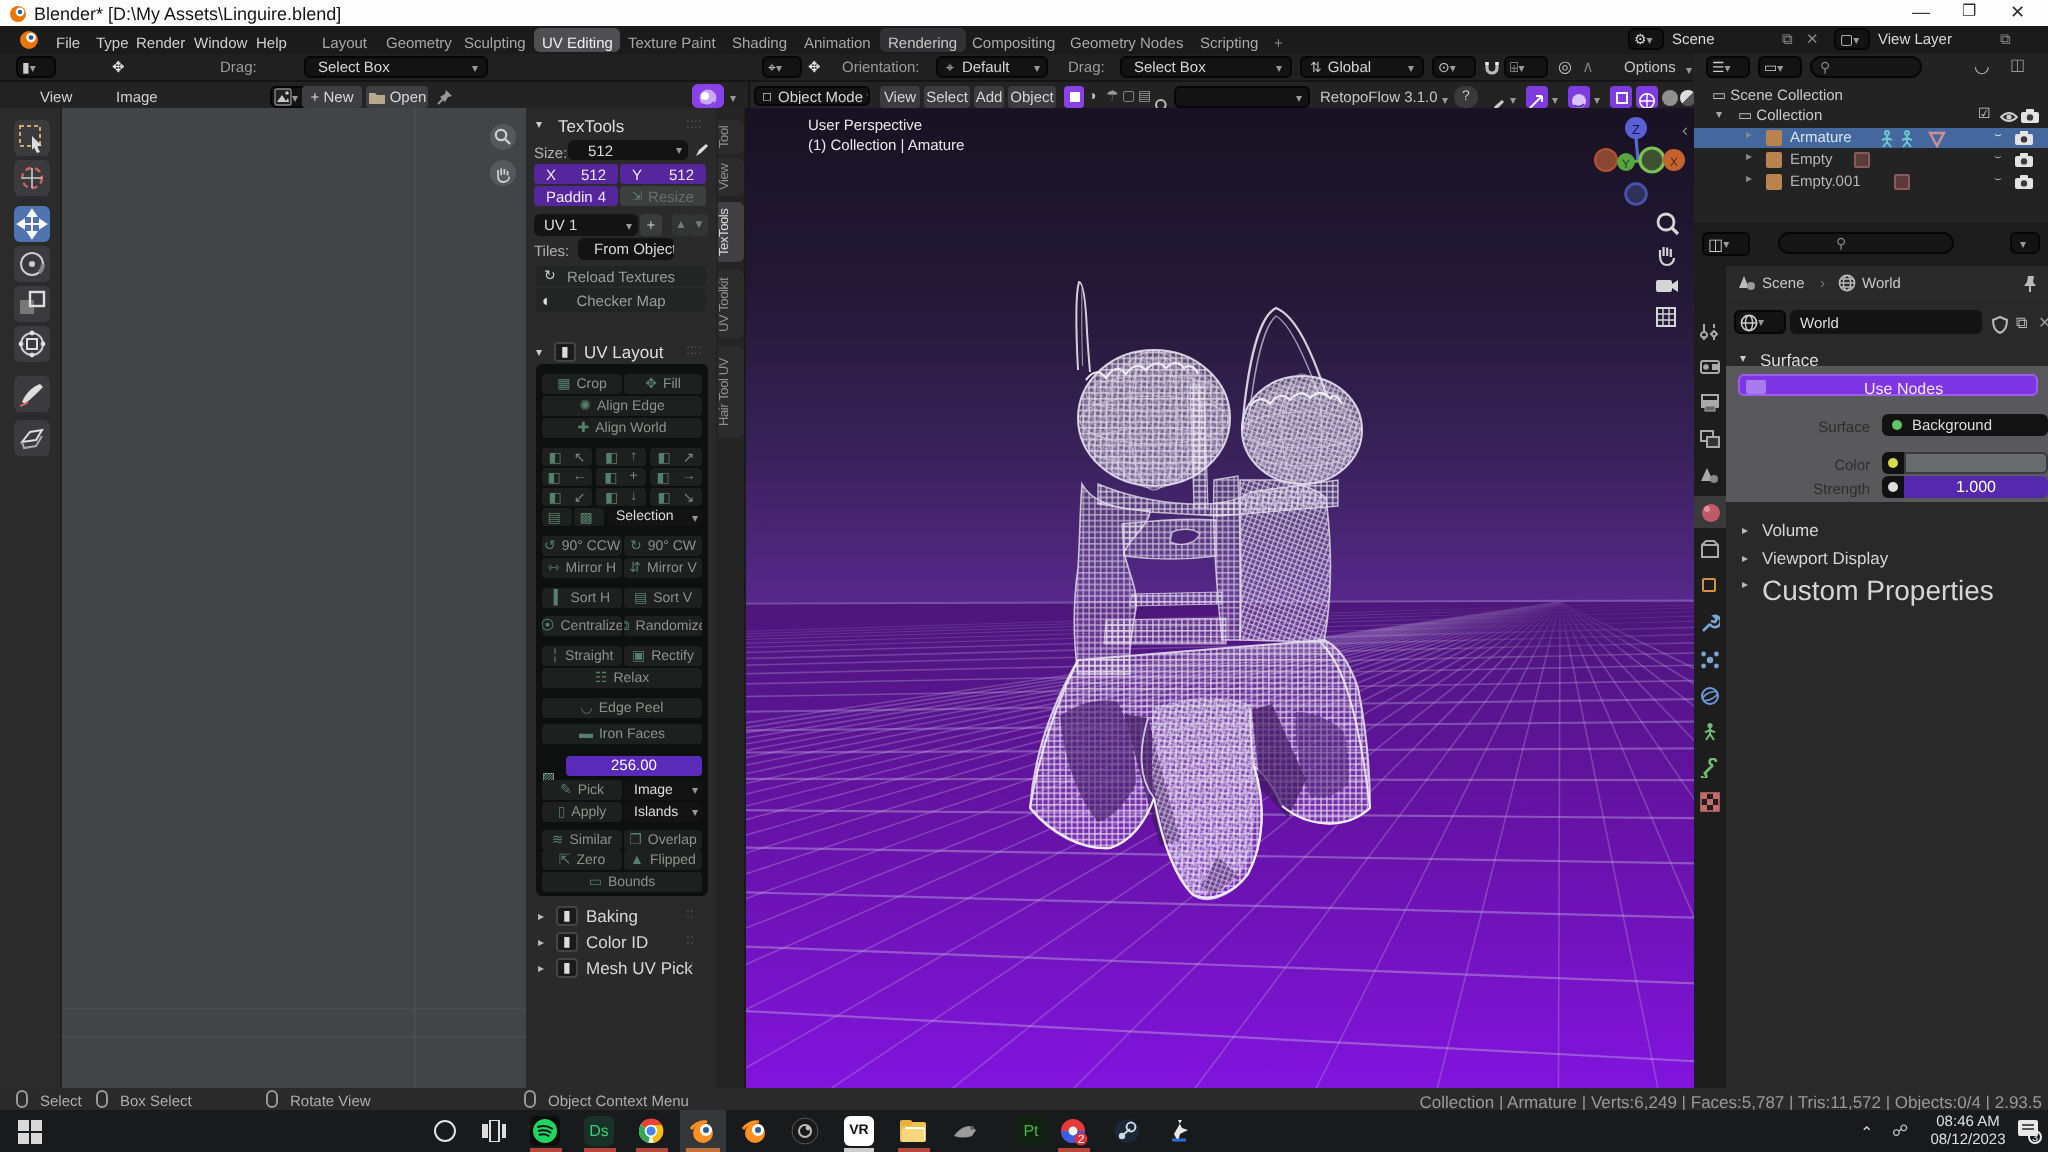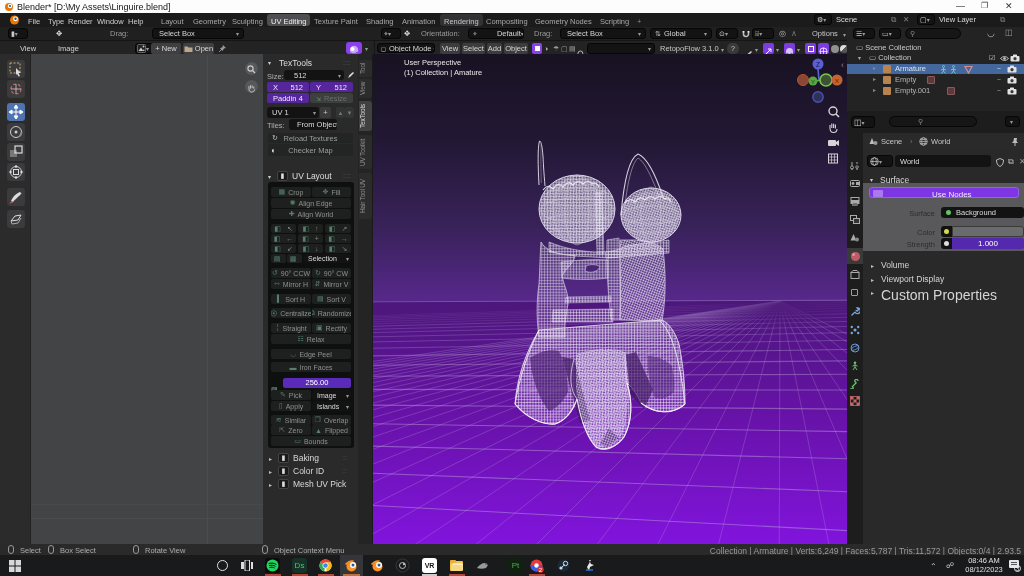--- a/index.html
+++ b/index.html
@@ -102,21 +102,21 @@
     <span class="abs txt" style="left:110px;top:3px;color:#9b9b9b">Drag:</span>
     <span class="abs dd" style="left:152px;top:1px;width:92px;height:11px;padding-left:6px">Select Box<span class="caret" style="margin-left:auto;margin-right:4px">▾</span></span>
     <span class="abs dd" style="left:381px;top:1px;width:20px;height:11px;padding:0 1px 0 2px">
         <span style="color:#ccc;font-size:7px">⌖</span>
         <span class="caret">▾</span>
       </span>
     <span class="abs txt" style="left:404px;top:3px;color:#e0e0e0">✥</span>
     <span class="abs txt" style="left:421px;top:3px;color:#9b9b9b">Orientation:</span>
     <span class="abs dd" style="left:468px;top:1px;width:56px;height:11px;padding-left:4px">
         <span style="font-size:7px;color:#bbb">⌖</span>
-        <span style="margin-left:20px">Default</span>
+        <span style="margin-left:4px">Default</span>
         <span class="caret" style="margin-left:auto;margin-right:3px">▾</span>
       </span>
   </div>
   <div class="abs" style="left:0;top:27px;width:1024px;height:13px">
     <span class="abs txt" style="left:534px;top:3px;color:#9b9b9b">Drag:</span>
     <span class="abs dd" style="left:560px;top:1px;width:86px;height:11px;padding-left:6px">Select Box<span class="caret" style="margin-left:auto;margin-right:4px">▾</span></span>
     <span class="abs dd" style="left:650px;top:1px;width:62px;height:11px;padding-left:4px">
         <span style="font-size:7px;color:#bbb">⇅</span>
         <span style="margin-left:3px">Global</span>
         <span class="caret" style="margin-left:auto;margin-right:4px">▾</span>

